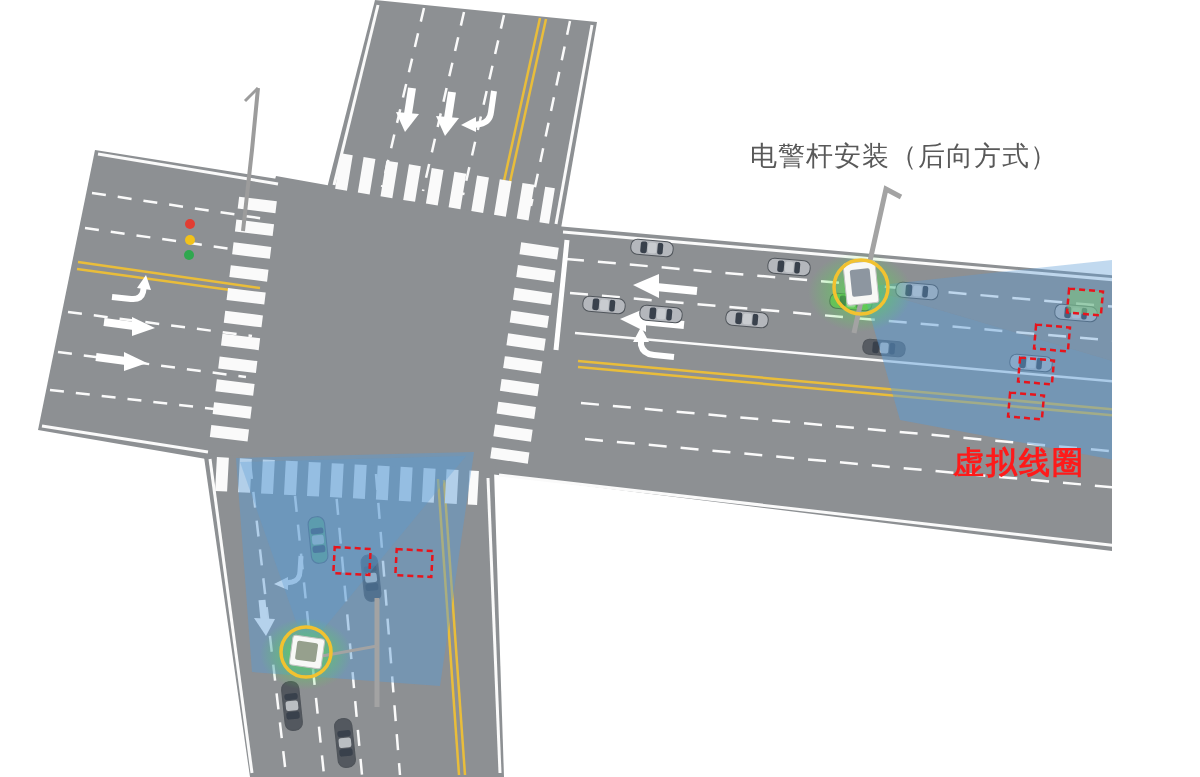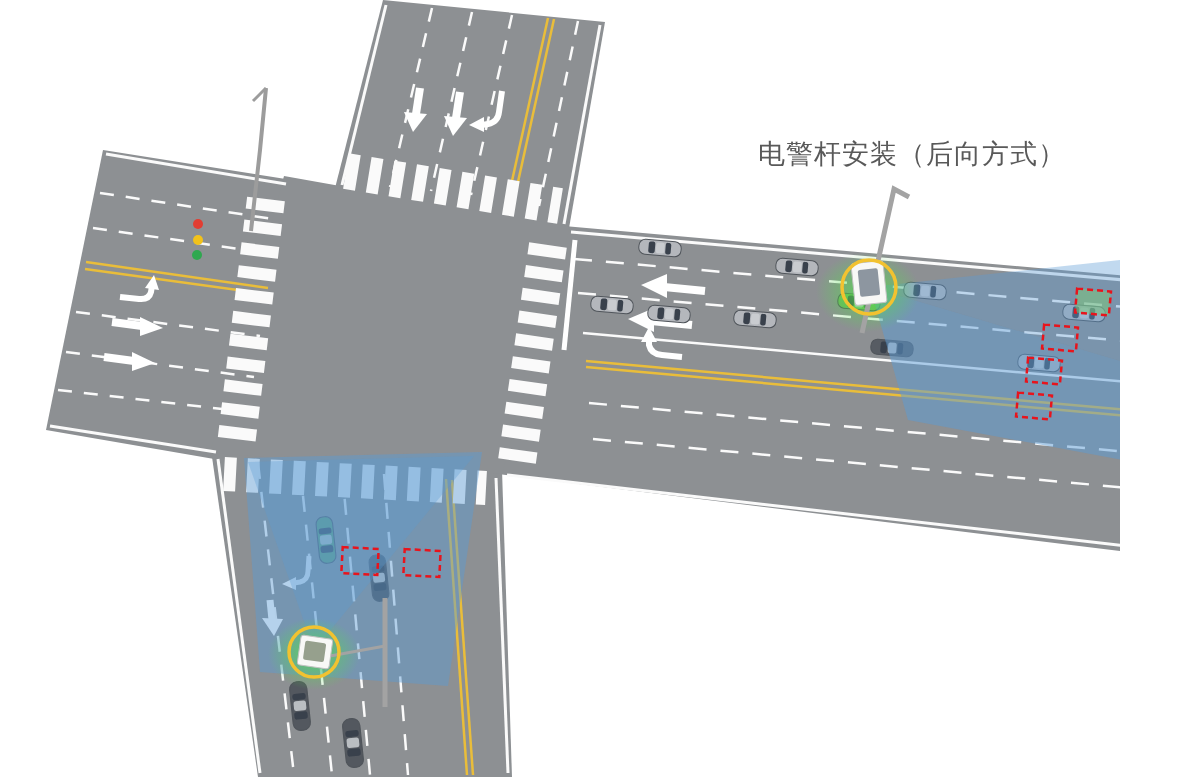--- a/index.html
+++ b/index.html
@@ -1,17 +1,17 @@
 <!DOCTYPE html>
 <html><head>
 <meta charset="utf-8">
 <style>
   html,body{margin:0;padding:0;background:#ffffff;}
   .stage{position:relative;width:1112px;height:777px;background:#ffffff;overflow:hidden;
-         font-family:Liberation Mono, monospace;margin-left:8px;}
+         font-family:Liberation Serif, serif;}
   .stage svg{position:absolute;left:0;top:0;}
   .label{position:absolute;white-space:nowrap;line-height:1.1;}
   .label-gray{font-size:27px;color:#595959;letter-spacing:1px;}
   .label-red{font-size:31px;font-weight:bold;color:#fe1a1a;letter-spacing:2px;}
 </style>
 </head>
 <body>
 
 <div class="stage">
 <svg width="1200" height="777" viewBox="0 0 1200 777" xmlns="http://www.w3.org/2000/svg" xmlns:xlink="http://www.w3.org/1999/xlink">
@@ -205,13 +205,14 @@
     <line x1="377" y1="646" x2="322" y2="656" stroke="#a3a3a3" stroke-width="3"></line>
     <g transform="rotate(8 307 652)">
       <rect x="291" y="637" width="32" height="30" rx="3" fill="#f8f8f6" stroke="#c2c2c2"></rect>
       <rect x="296" y="642" width="21" height="19" rx="2" fill="#96a08d"></rect>
     </g>
     <circle cx="306" cy="652" r="25" fill="none" stroke-width="3.5" stroke="#f2c230"></circle>
   </g>
 </svg>
 
   <div class="label label-gray" style="left:750px;top:142px;">电警杆安装（后向方式）</div>
+  <div class="label label-red" style="left:953px;top:446px;">虚拟线圈</div>
 </div>
 
 </body></html>

